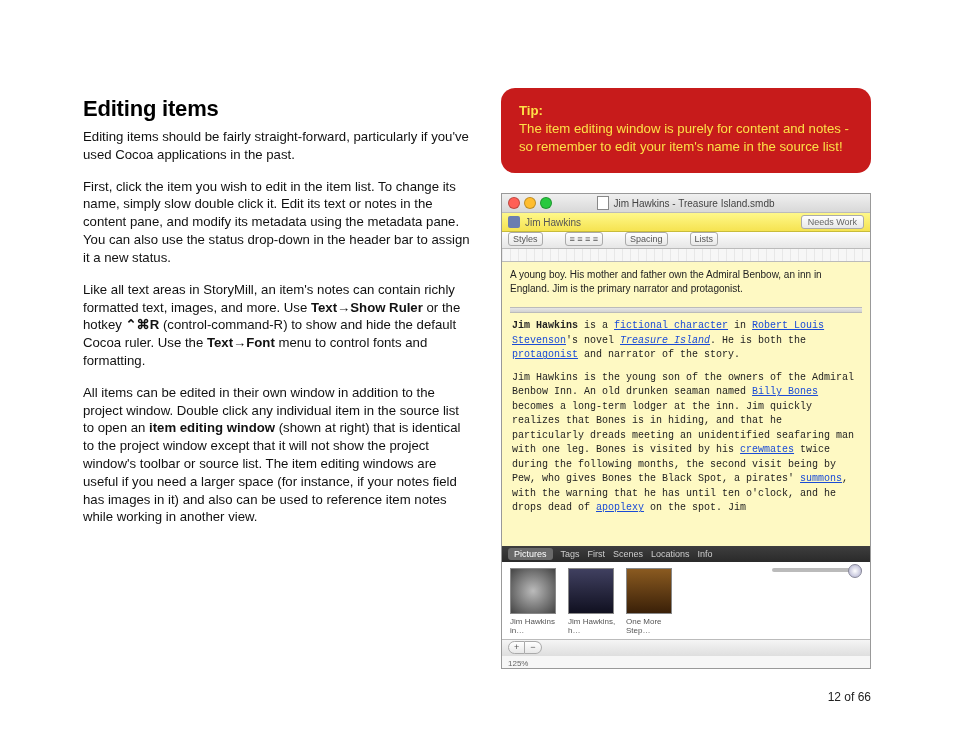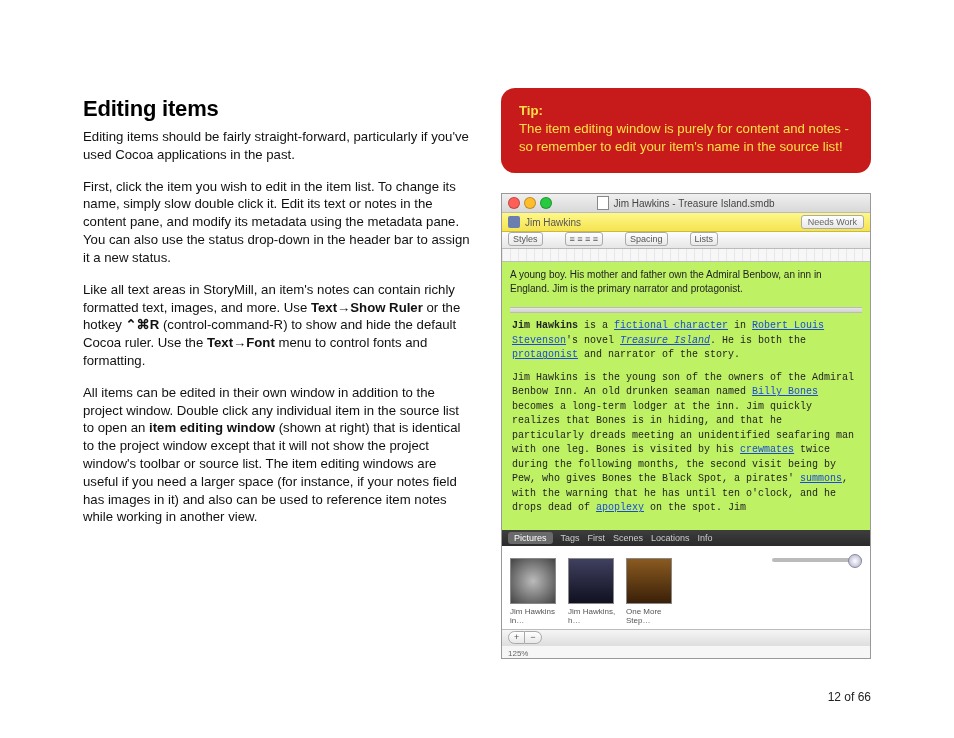--- a/index.html
+++ b/index.html
@@ -124,22 +124,22 @@
     padding: 0 4px;
     background: linear-gradient(#fff,#e8e8e8);
     height: 12px;
   }
   .ruler {
     height: 12px;
     background: repeating-linear-gradient(to right, #e8e8e8 0, #e8e8e8 1px, #f7f7f7 1px, #f7f7f7 8px);
     border-bottom: 1px solid #bbb;
   }
   .body-area {
-    background: #bef264;
-    padding: 6px 8px 8px 8px;
+    background: #fef9c3;
+    padding: 6px 8px 24px 8px;
     position: relative;
   }
   .notes-top {
     font-size: 10px;
     line-height: 1.35;
     color: #222;
     padding-bottom: 6px;
   }
   .divider {
     height: 4px;
@@ -166,21 +166,21 @@
   }
   .tabs .tab { color: #ccc; }
   .tabs .tab.active {
     background: #6a6a6a;
     border-radius: 3px;
     padding: 1px 6px;
     color: #fff;
   }
   .thumbs {
     background: #fff;
-    padding: 12px 8px 4px 8px;
+    padding: 6px 8px 4px 8px;
     display: flex;
     gap: 10px;
     align-items: flex-start;
   }
   .thumb {
     width: 48px;
     text-align: left;
     font-size: 8px;
     color: #555;
   }

